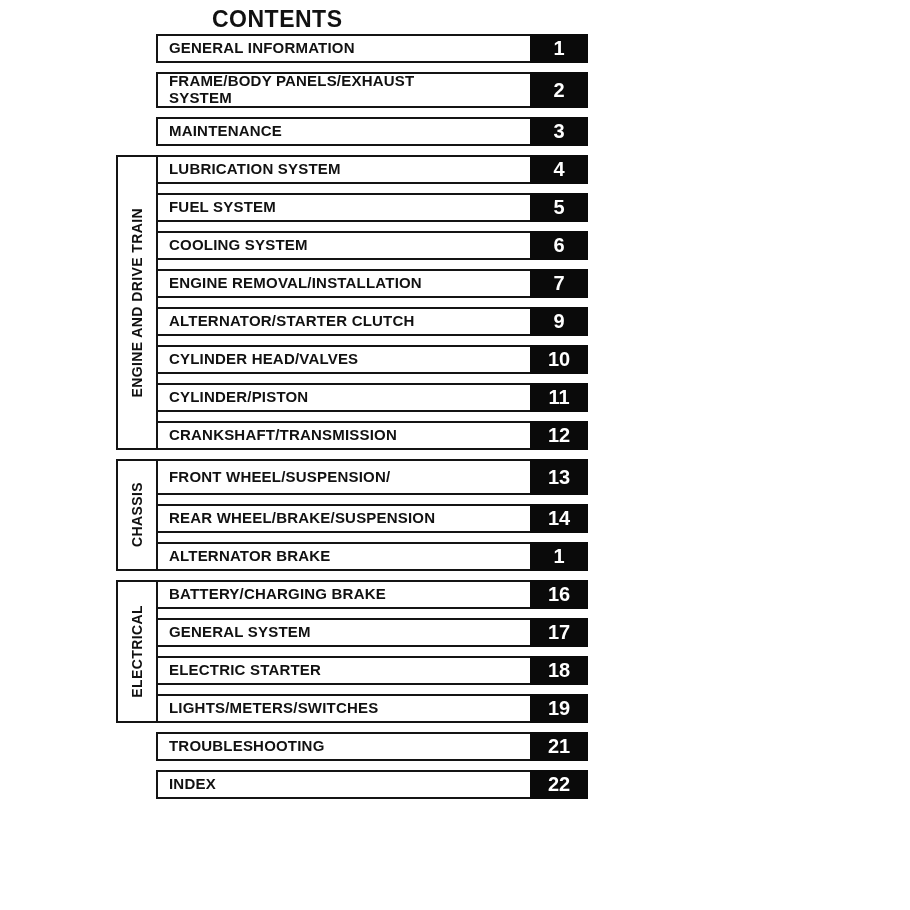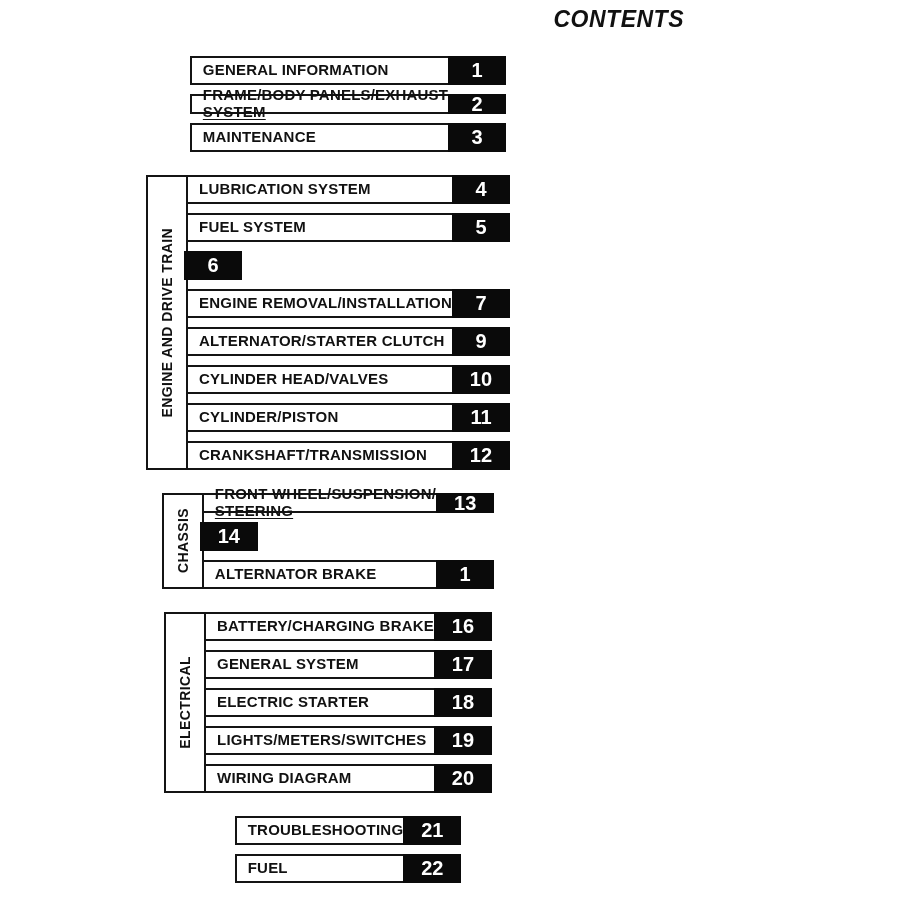--- a/index.html
+++ b/index.html
@@ -4,35 +4,33 @@
 <style>
   * { margin: 0; padding: 0; box-sizing: border-box; }
   html, body { width: 910px; height: 910px; background: #ffffff; overflow: hidden; }
   body { font-family: "Liberation Sans", sans-serif; color: #111111; }
 
   .page { width: 910px; height: 910px; padding-top: 6px; }
 
   .title {
     width: 472px;
     margin-left: 212px;
-    text-align: right;
+    text-align: left;
     font-size: 23px;
     font-weight: bold;
     letter-spacing: 0.5px;
-    margin-bottom: 23px;
-    font-style: italic;
+    margin-bottom: 1px;
   }
 
   .toc {
-    margin-left: 92px;
+    margin-left: 116px;
     width: 472px;
     display: flex;
     flex-direction: column;
-    gap: 23px;
-    align-items: center;
+    gap: 9px;
   }
 
   .section { display: flex; align-items: stretch; }
 
   .group-col {
     width: 42px;
     flex: none;
     display: grid;
     place-items: center;
   }
@@ -48,36 +46,36 @@
 
   .rows {
     flex: 1;
     margin-left: -2px;
     display: flex;
     flex-direction: column;
     gap: 9px;
   }
 
   .row { display: flex; align-items: stretch; height: 29px; }
-  .row.tall { height: 20px; }
+  .row.tall { height: 36px; }
 
   .row-label {
     flex: 1;
     border: 2px solid #141414;
     background: #ffffff;
     display: flex;
     flex-direction: column;
     justify-content: center;
     padding-left: 11px;
     font-weight: bold;
     font-size: 15px;
     line-height: 1.12;
     letter-spacing: 0.2px;
   }
-  .row-label .l2 { text-decoration: underline; text-underline-offset: 2px; }
+  .row-label .l2 { text-underline-offset: 2px; }
 
   .row-num {
     width: 58px;
     flex: none;
     margin-left: -2px;
     z-index: 1;
     background: #0a0a0a;
     color: #ffffff;
     display: flex;
     align-items: center;
@@ -135,20 +133,24 @@
           <div class="row-num">4</div>
         </div>
         <div class="row">
           <div class="row-label">
             <span class="l1">FUEL SYSTEM</span>
             <span class="l2"></span>
           </div>
           <div class="row-num">5</div>
         </div>
         <div class="row">
+          <div class="row-label">
+            <span class="l1">COOLING SYSTEM</span>
+            <span class="l2"></span>
+          </div>
           <div class="row-num">6</div>
         </div>
         <div class="row">
           <div class="row-label">
             <span class="l1">ENGINE REMOVAL/INSTALLATION</span>
             <span class="l2"></span>
           </div>
           <div class="row-num">7</div>
         </div>
         <div class="row">
@@ -183,25 +185,28 @@
     </div>
 
     <div class="section grouped">
       <div class="group-col">
         <span>CHASSIS</span>
       </div>
       <div class="rows">
         <div class="row tall">
           <div class="row-label">
             <span class="l1">FRONT WHEEL/SUSPENSION/</span>
-            <span class="l2">STEERING</span>
           </div>
           <div class="row-num">13</div>
         </div>
         <div class="row">
+          <div class="row-label">
+            <span class="l1">REAR WHEEL/BRAKE/SUSPENSION</span>
+            <span class="l2"></span>
+          </div>
           <div class="row-num">14</div>
         </div>
         <div class="row">
           <div class="row-label">
             <span class="l1">ALTERNATOR BRAKE</span>
             <span class="l2"></span>
           </div>
           <div class="row-num">1</div>
         </div>
       </div>
@@ -233,43 +238,36 @@
           </div>
           <div class="row-num">18</div>
         </div>
         <div class="row">
           <div class="row-label">
             <span class="l1">LIGHTS/METERS/SWITCHES</span>
             <span class="l2"></span>
           </div>
           <div class="row-num">19</div>
         </div>
-        <div class="row">
-          <div class="row-label">
-            <span class="l1">WIRING DIAGRAM</span>
-            <span class="l2"></span>
-          </div>
-          <div class="row-num">20</div>
-        </div>
       </div>
     </div>
 
     <div class="section">
       <div class="group-col"></div>
       <div class="rows">
         <div class="row">
           <div class="row-label">
             <span class="l1">TROUBLESHOOTING</span>
             <span class="l2"></span>
           </div>
           <div class="row-num">21</div>
         </div>
         <div class="row">
           <div class="row-label">
-            <span class="l1">FUEL</span>
+            <span class="l1">INDEX</span>
             <span class="l2"></span>
           </div>
           <div class="row-num">22</div>
         </div>
       </div>
     </div>
 
   </div>
 </div>
 

